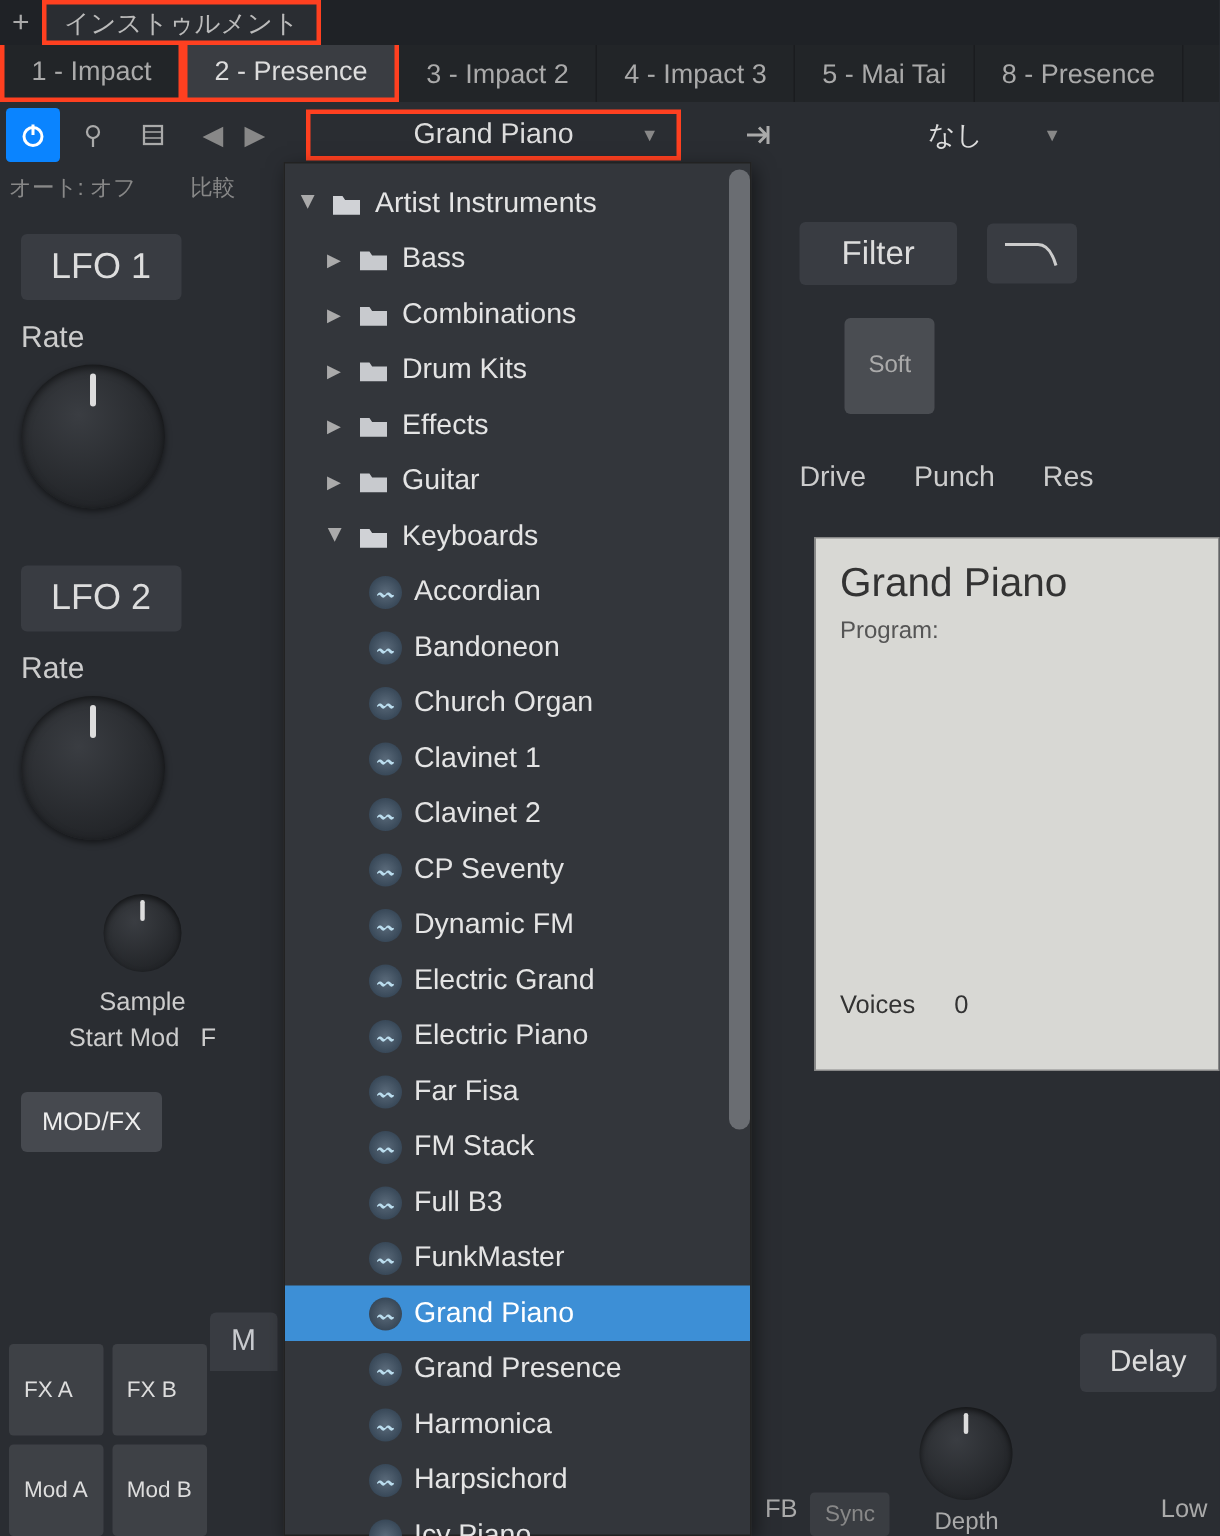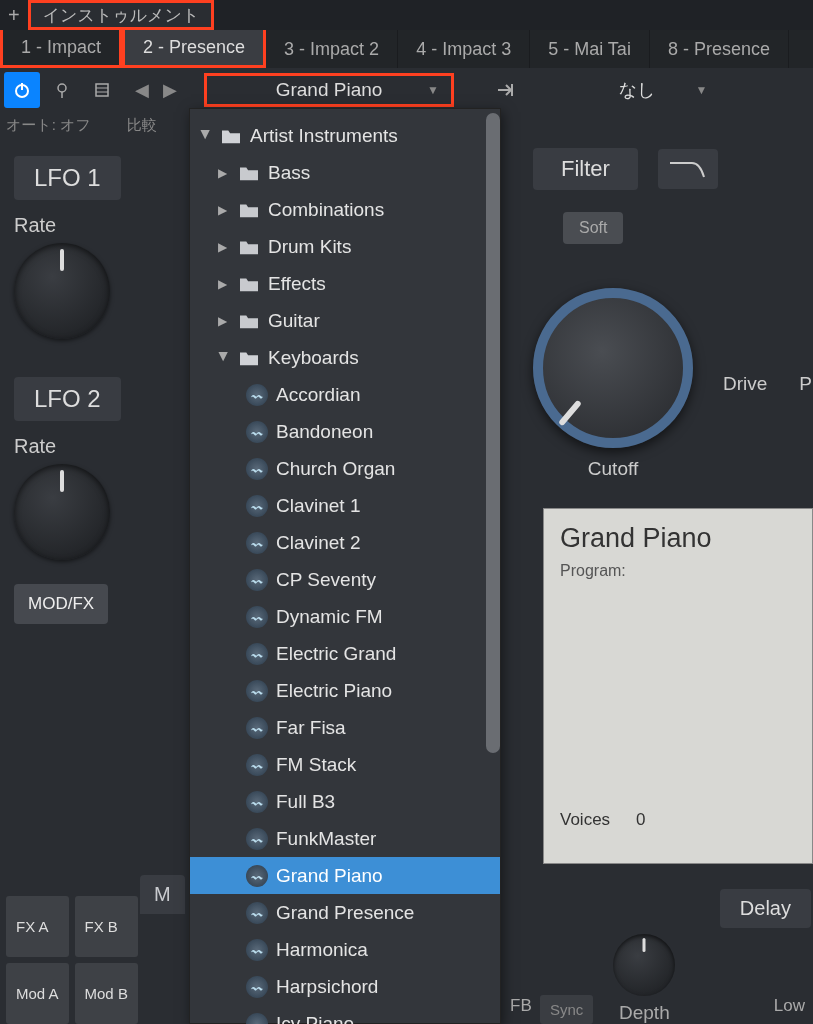--- a/index.html
+++ b/index.html
@@ -47,21 +47,21 @@
 .fx-btn { background:#3e4146; color:#ddd; font-size:15px; padding:22px 10px; border-radius:3px; cursor:pointer; }
 
 
 .filter-area { padding: 10px 0 0 20px; }
 .filter-hdr { display:flex; align-items:center; gap:20px; }
 .filter-title { background:#393c42; padding:8px 28px; border-radius:4px; font-size:22px; color:#ddd; }
 .filter-shape { background:#393c42; width:60px; height:40px; border-radius:4px; display:flex; align-items:center; justify-content:center; }
 .cutoff-row { display:flex; align-items:center; margin-top:20px; gap:30px; }
 .cutoff-knob { width:160px; height:160px; border-radius:50%; background: radial-gradient(circle at 42% 38%, #4a4d52, #26282c); border: 10px solid #4a6a90; box-shadow: 0 4px 12px rgba(0,0,0,0.6); position:relative; }
 .cutoff-knob::after { content:""; position:absolute; width:6px; height:30px; background:#ddd; bottom:10px; left:24px; border-radius:3px; transform: rotate(40deg); }
-.soft-btn { background:#4a4d52; color:#aaa; padding:7px 16px; border-radius:4px; font-size:16px; margin-bottom:24px; display:inline-block; cursor:pointer; }
+.soft-btn { background:#4a4d52; color:#aaa; padding:23px 16px; border-radius:4px; font-size:16px; margin-bottom:12px; display:inline-block; cursor:pointer; }
 .param-col { display:flex; flex-direction:row; gap:32px; font-size:19px; color:#ccc; }
 .cutoff-lbl { text-align:center; color:#ccc; font-size:19px; margin-top:10px; }
 
 
 .display-panel { background:#d8d8d4; margin:28px 0 0 10px; padding:14px 16px; height:356px; border:1px solid #888; }
 .display-title { color:#333; font-size:27px; font-weight:400; }
 .display-sub { color:#555; font-size:16px; margin-top:8px; }
 .display-voices { color:#333; font-size:17px; margin-top:230px; display:flex; gap:26px; }
 
 .delay-hdr { background:#393c42; padding:8px 20px; border-radius:4px; font-size:20px; color:#ddd; position:absolute; right:2px; bottom:96px; }
@@ -147,20 +147,27 @@
   <div class="left-col">
     <div class="section-hdr">LFO 1</div>
     <div class="knob-label">Rate</div>
     <div class="knob-big"></div>
 
     <div style="height:30px"></div>
     <div class="section-hdr">LFO 2</div>
     <div class="knob-label">Rate</div>
     <div class="knob-big"></div>
 
+    <div class="sample-block">
+      <div class="knob-sm"></div>
+      <div class="lbl">Sample</div>
+      <div class="lbl" style="margin-top:0">
+        <span>Start Mod</span>&nbsp;&nbsp;&nbsp;<span>F</span>
+      </div>
+    </div>
 
     <div class="btn-row">
       <div class="btn">MOD/FX</div>
     </div>
 
     <div style="position:absolute; bottom:110px; left:140px; background:#393c42; padding:8px 14px; border-radius:4px 4px 0 0; font-size:20px">M</div>
 
     <div class="fx-grid">
       <div class="fx-btn">FX A</div>
       <div class="fx-btn">FX B</div>
@@ -176,24 +183,20 @@
         <div class="filter-shape">
           <svg width="40" height="20" viewBox="0 0 40 20">
               <path d="M2 4 L24 4 Q32 4 36 18" fill="none" stroke="#ccc" stroke-width="2"></path>
             </svg>
         </div>
       </div>
       <div style="margin-top:22px; margin-left:30px">
         <span class="soft-btn">Soft</span>
       </div>
       <div class="cutoff-row">
-        <div style="text-align:center">
-          <div class="cutoff-knob"></div>
-          <div class="cutoff-lbl">Cutoff</div>
-        </div>
         <div class="param-col">
           <span>Drive</span>
           <span>Punch</span>
           <span>Res</span>
         </div>
       </div>
 
       <div class="display-panel">
         <div class="display-title">Grand Piano</div>
         <div class="display-sub">Program:</div>
@@ -204,21 +207,21 @@
       </div>
     </div>
 
     <div class="delay-hdr">Delay</div>
   </div>
 
   <div class="depth-area">
     <div class="sync-btn">Sync</div>
     <div style="text-align:center">
       <div class="knob-sm" style="width:62px;height:62px"></div>
-      <div style="color:#aaa;font-size:19px;margin-top:6px">Depth</div>
+      <div style="color:#aaa;font-size:16px;margin-top:6px">Depth</div>
     </div>
   </div>
   <div style="position:absolute; bottom:8px; left:510px; color:#aaa; font-size:17px">FB</div>
   <div class="low-lbl">Low</div>
 
   <div class="tree-overlay" id="tree-overlay" style="top: -30px;">
     <div class="tree-scroll"></div>
     <div class="tree" id="tree-root">
         <div class="tree-row folder-open">
           <span class="arrow">▶</span>

